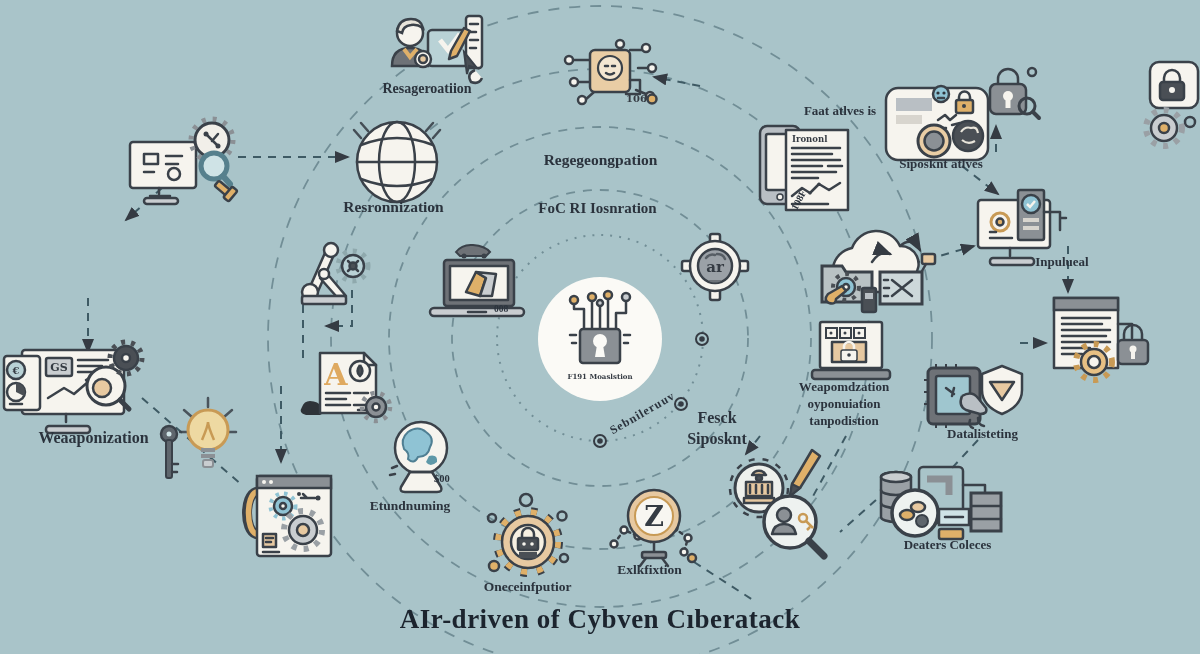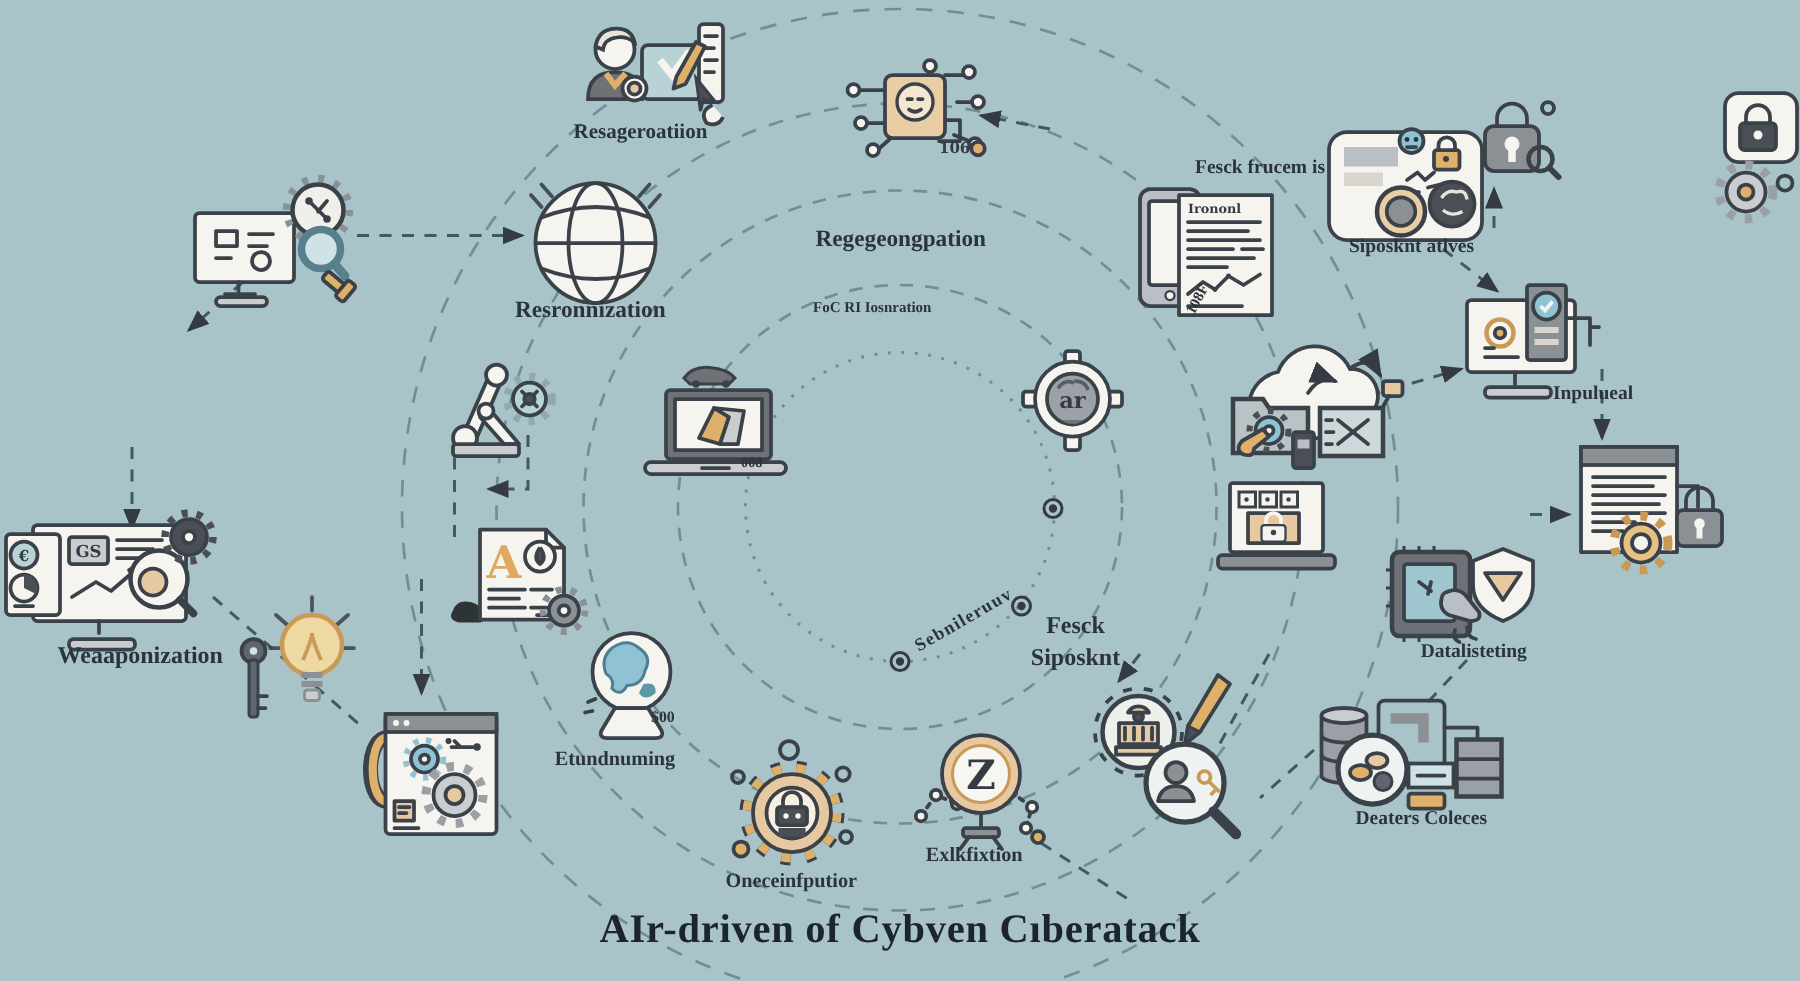--- a/index.html
+++ b/index.html
@@ -240,20 +240,36 @@
     <svg width="66" height="74" viewBox="0 0 66 74">
       <circle cx="33" cy="28" r="26" class="fw" stroke-width="3"></circle>
       <path d="M20,12 q10,-7 18,0 q9,6 4,15 q-2,10 -12,10 q-4,8 -10,2 q2,-6 -4,-10 q-4,-10 4,-17 z" fill="#8fc3d4" stroke="#4f7f93" stroke-width="2"></path>
       <path d="M41,36 q9,-2 8,6 q-7,6 -11,0 z" fill="#5e98a8"></path>
       <path class="fw" d="M22,52 l-9,15 q-2,5 4,5 h32 q6,0 4,-5 l-9,-15 z"></path>
       <path class="st" d="M22,52 h22"></path>
       <path class="st" stroke-width="2" d="M4,48 l5,-2 M2,55 l5,-1"></path>
     </svg>
   </div>
 
+  <div class="node" style="left:536px;top:275px">
+    <svg width="128" height="128" viewBox="0 0 128 128">
+      <circle cx="64" cy="64" r="62" fill="#fbfaf6"></circle>
+      <path class="st" stroke-width="2.2" d="M48,54 v-20 h-10 v-6 M56,54 V26 M64,54 V32 M72,54 V24 M80,54 v-16 h10 v-12"></path>
+      <circle cx="38" cy="25" r="4" class="ft" stroke-width="2"></circle>
+      <circle cx="56" cy="22" r="4" class="ft" stroke-width="2"></circle>
+      <circle cx="72" cy="20" r="4" class="ft" stroke-width="2"></circle>
+      <circle cx="90" cy="22" r="4" class="fgl" stroke-width="2"></circle>
+      <circle cx="64" cy="28" r="3" class="fgl" stroke-width="2"></circle>
+      <rect x="44" y="54" width="40" height="34" rx="3" class="fg" stroke-width="3"></rect>
+      <path class="st" stroke-width="2" d="M40,60 h-6 M40,68 h-4 M88,60 h6 M88,68 h4"></path>
+      <circle cx="64" cy="66" r="7" fill="#fbfaf6"></circle>
+      <path d="M61,70 l-2,12 h10 l-2,-12 z" fill="#fbfaf6"></path>
+      <text x="64" y="104" font-size="7" text-anchor="middle" class="stx">F191 Moaslstion</text>
+    </svg>
+  </div>
 
   <div class="node" style="left:682px;top:234px">
     <svg width="66" height="68" viewBox="0 0 66 68">
       <g class="fw" stroke-width="2.5">
         <rect x="28" y="0" width="10" height="12" rx="2"></rect>
           <rect x="28" y="52" width="10" height="14" rx="2"></rect>
         <rect x="0" y="27" width="12" height="10" rx="2"></rect>
           <rect x="54" y="27" width="12" height="10" rx="2"></rect>
       </g>
       <circle cx="33" cy="32" r="25" class="fw" stroke-width="3"></circle>
@@ -516,39 +532,44 @@
       <rect x="32" y="44" width="20" height="12" rx="2" class="fd" stroke-width="2"></rect>
       <circle cx="38" cy="50" r="1.8" fill="#f6f4ee"></circle>
         <circle cx="46" cy="50" r="1.8" fill="#f6f4ee"></circle>
       <rect x="33" y="58" width="18" height="6" fill="#4a4f55"></rect>
     </svg>
   </div>
 
   <div class="lbl" style="left:372px;top:80px;width:110px;font-size:14px">Resageroatiion</div>
   <div class="lbl" style="left:336px;top:197px;width:115px;font-size:15.5px">Resronnization</div>
   <div class="lbl" style="left:538px;top:150px;width:125px;font-size:15.5px">Regegeongpation</div>
-  <div class="lbl" style="left:514px;top:199px;width:135px;font-size:10px">FoC RI Iosnration</div>
+  <div class="lbl" style="left:530px;top:199px;width:135px;font-size:15px">FoC RI Iosnration</div>
 
 
 
   <div class="lbl" style="left:26px;top:428px;width:135px;font-size:16px">Weaaponization</div>
   <div class="lbl" style="left:360px;top:497px;width:100px;font-size:13.5px">Etundnuming</div>
   <div class="lbl" style="left:470px;top:578px;width:115px;font-size:13.5px">Oneceinfputior</div>
   <div class="lbl" style="left:602px;top:561px;width:95px;font-size:13.5px">Exlkfixtion</div>
   <div class="lbl" style="left:602px;top:428px;width:85px;font-size:12px;transform:rotate(-30deg);letter-spacing:1px">Sebnileruuv</div>
 
   <div class="lbl" style="left:672px;top:408px;width:90px;font-size:16px">
     <div>Fesck</div>
     <div>Siposknt</div>
   </div>
 
+  <div class="lbl" style="left:790px;top:379px;width:108px;font-size:13px">
+    <div>Weapomdzation</div>
+    <div>oyponuiation</div>
+    <div>tanpodistion</div>
+  </div>
 
   <div class="lbl" style="left:930px;top:426px;width:105px;font-size:13px">Datalisteting</div>
   <div class="lbl" style="left:890px;top:537px;width:115px;font-size:13px">Deaters Coleces</div>
-  <div class="lbl" style="left:790px;top:103px;width:100px;font-size:13px">Fesck frucem is</div>
+  <div class="lbl" style="left:790px;top:103px;width:100px;font-size:13px">Faat atlves is</div>
   <div class="lbl" style="left:886px;top:156px;width:110px;font-size:13px">Siposknt atlves</div>
   <div class="lbl" style="left:1022px;top:254px;width:80px;font-size:13px">Inpulueal</div>
 
   <div class="lbl" style="left:788px;top:206px;font-size:10px;transform:rotate(-62deg)">108F</div>
   <div class="lbl" style="left:434px;top:472px;font-size:10.5px">$00</div>
   <div class="lbl" style="left:494px;top:303px;font-size:9.5px">008</div>
 
   <div class="title">AIr-driven of Cybven Cıberatack</div>
 </div>
 

